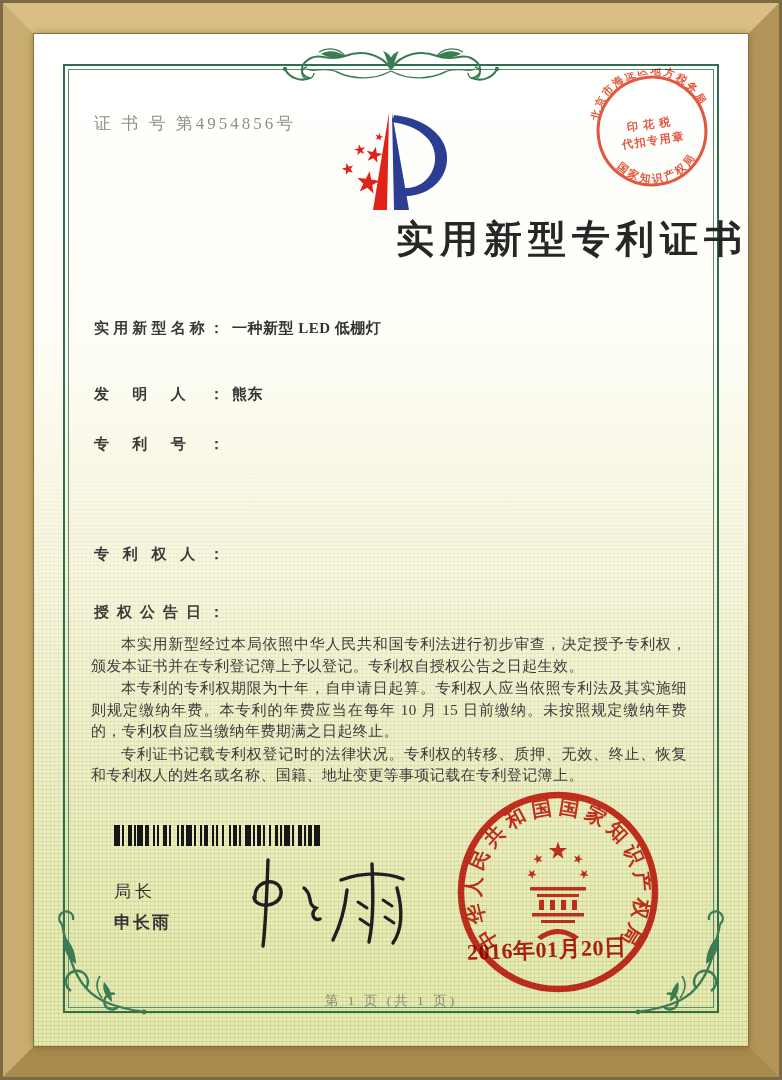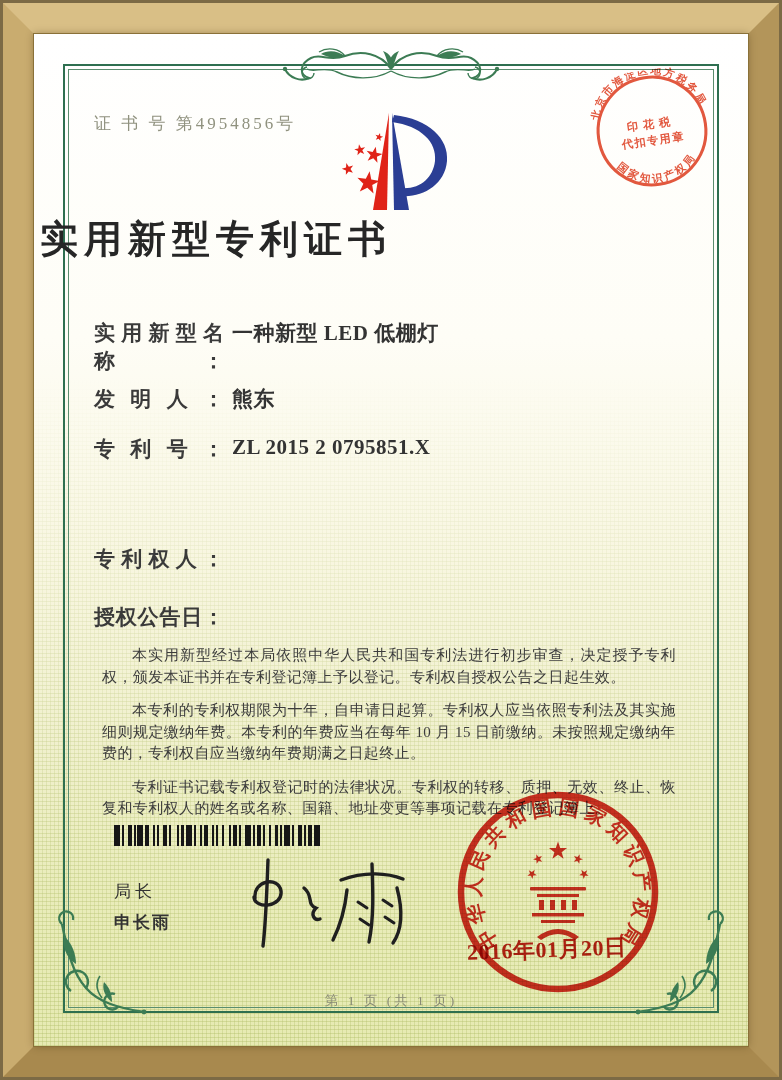--- a/index.html
+++ b/index.html
@@ -20,29 +20,29 @@
     mask-image:linear-gradient(180deg,transparent 0%,transparent 34%,rgba(0,0,0,.35) 55%,rgba(0,0,0,.75) 78%,rgba(0,0,0,.95) 100%);}
   .green-border{position:absolute;inset:30px 29px 33px 29px;border:2px solid #2e6f50;pointer-events:none;}
   .green-border::after{content:"";position:absolute;inset:3px;border:1px solid #5a8d6e;}
   .ornament-top{position:absolute;left:50%;top:11px;transform:translateX(-50%);}
   .flourish{position:absolute;}
   .fl-br{right:22px;bottom:26px;}
   .fl-bl{left:22px;bottom:26px;transform:scaleX(-1);}
   .cert-no{position:absolute;left:60px;top:78px;font-size:17px;color:#90927f;letter-spacing:3px;}
   .tax-stamp{position:absolute;left:557px;top:36px;transform:rotate(-8deg);mix-blend-mode:multiply;opacity:.92;}
   .logo{position:absolute;left:293px;top:74px;}
-  .title{position:absolute;left:0;right:0;top:180px;text-align:left;font-size:38px;font-weight:700;
+  .title{position:absolute;left:0;right:0;top:180px;text-align:right;font-size:38px;font-weight:700;
          letter-spacing:6px;color:#262626;text-indent:6px;}
-  .field-row{position:absolute;left:60px;display:flex;font-size:21px;color:#333;}
+  .field-row{position:absolute;left:60px;display:flex;font-size:15px;color:#333;}
   .f-label{display:inline-block;width:130px;font-weight:600;text-align:justify;text-align-last:justify;
            -moz-text-align-last:justify;color:#3a3a3a;flex:none;}
   .f-value{margin-left:8px;font-weight:600;letter-spacing:.5px;white-space:nowrap;}
   .row1{top:285px}.row2{top:351px}.row3{top:401px}.row4{top:458px}.row5{top:511px}.row6{top:569px}
   .body-text{position:absolute;left:56px;top:599px;width:598px;color:#3c3c3c;}
-  .body-text p{margin:12px;font-size:15px;line-height:21.5px;text-align:justify;text-indent:2em;letter-spacing:.4px;}
+  .body-text p{margin:1px;font-size:15px;line-height:21.5px;text-align:justify;text-indent:2em;letter-spacing:.4px;}
   .barcode{position:absolute;left:80px;top:791px;width:208px;height:21px;display:flex;}
   .barcode span{height:100%;flex:none;}
   .signer-title{position:absolute;left:80px;top:846px;font-size:17px;letter-spacing:4px;color:#333;font-weight:400;}
   .signer-name{position:absolute;left:80px;top:877px;font-size:17px;letter-spacing:2px;color:#333;font-weight:600;text-align:right;}
   .signature{position:absolute;left:191px;top:812px;z-index:5;}
   .seal{position:absolute;left:419px;top:753px;z-index:3;mix-blend-mode:multiply;opacity:.95;}
   .seal-date{position:absolute;left:433px;top:901px;z-index:6;font-size:22px;font-weight:700;color:#bf2317;
              letter-spacing:.5px;transform:rotate(-2deg);mix-blend-mode:multiply;}
   .footer{position:absolute;left:0;right:0;top:958px;text-align:center;font-size:13.5px;color:#8a8c76;letter-spacing:3px;}
   svg text{font-family:"Liberation Serif","DejaVu Serif",serif;}
@@ -150,21 +150,20 @@
   <div class="field-row row1">
     <span class="f-label">实用新型名称：</span>
     <span class="f-value">一种新型 LED 低棚灯</span>
   </div>
   <div class="field-row row2">
     <span class="f-label">发明人：</span>
     <span class="f-value">熊东</span>
   </div>
   <div class="field-row row3">
     <span class="f-label">专利号：</span>
-    <span class="f-value">ZL 2015 2 0795851.X</span>
   </div>
   <div class="field-row row5">
     <span class="f-label">专利权人：</span>
   </div>
   <div class="field-row row6">
     <span class="f-label">授权公告日：</span>
   </div>
 
   <div class="body-text">
     <p>本实用新型经过本局依照中华人民共和国专利法进行初步审查，决定授予专利权，颁发本证书并在专利登记簿上予以登记。专利权自授权公告之日起生效。</p>

